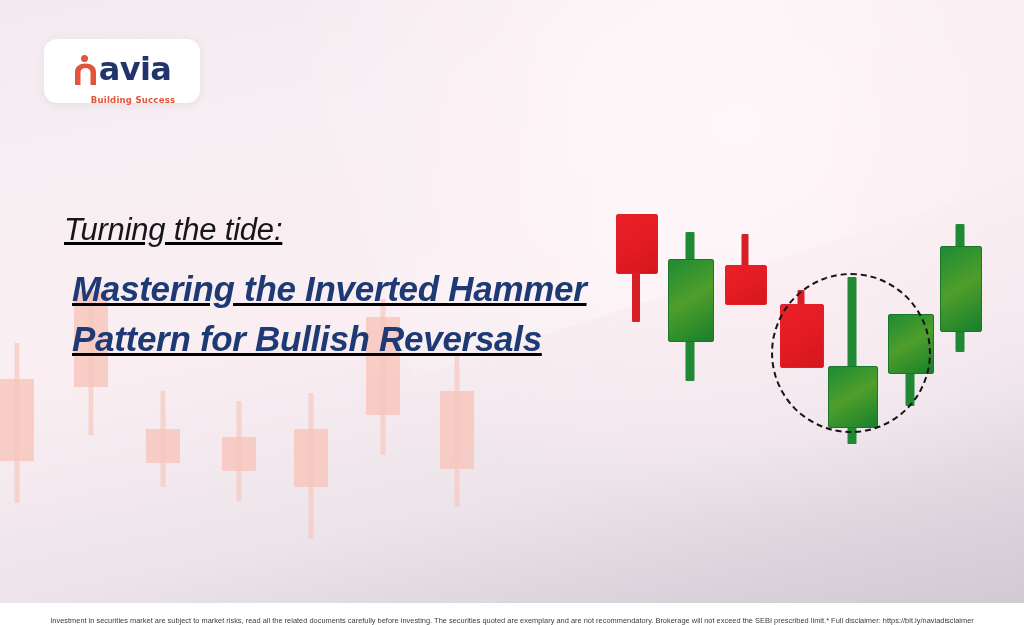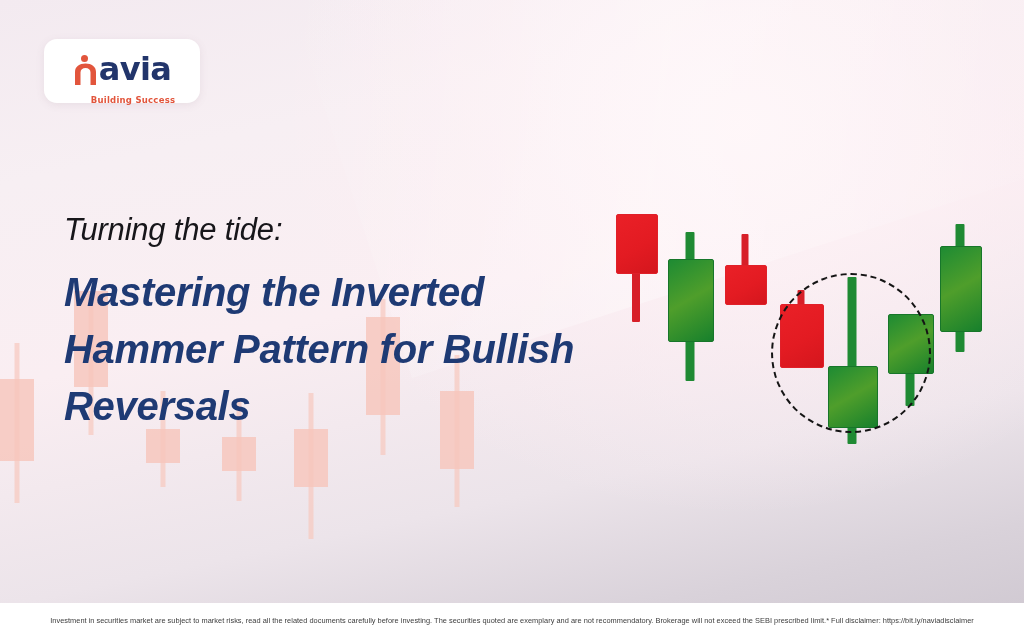--- a/index.html
+++ b/index.html
@@ -110,38 +110,39 @@
     margin-left: 22px;
     font-family: "DejaVu Sans", sans-serif;
   }
 
   
   #headline-block {
     position: absolute;
     left: 64px;
     top: 212px;
     width: 580px;
+    text-decoration: underline;
   }
   #eyebrow {
     font-size: 31px;
     font-style: italic;
     font-weight: 400;
     color: #17161a;
     letter-spacing: -0.2px;
     margin: 0 0 16px 0;
     font-family: "Liberation Sans", sans-serif;
   }
   #headline {
-    font-size: 40px;
+    font-size: 35px;
     font-style: italic;
     font-weight: 700;
     color: #1e3a74;
     line-height: 1.42;
     letter-spacing: -0.3px;
-    margin: 0;
+    margin: 8px;
     font-family: "Liberation Sans", sans-serif;
   }
 
   
   #chart {
     position: absolute;
     left: 600px;
     top: 196px;
     width: 400px;
     height: 250px;

